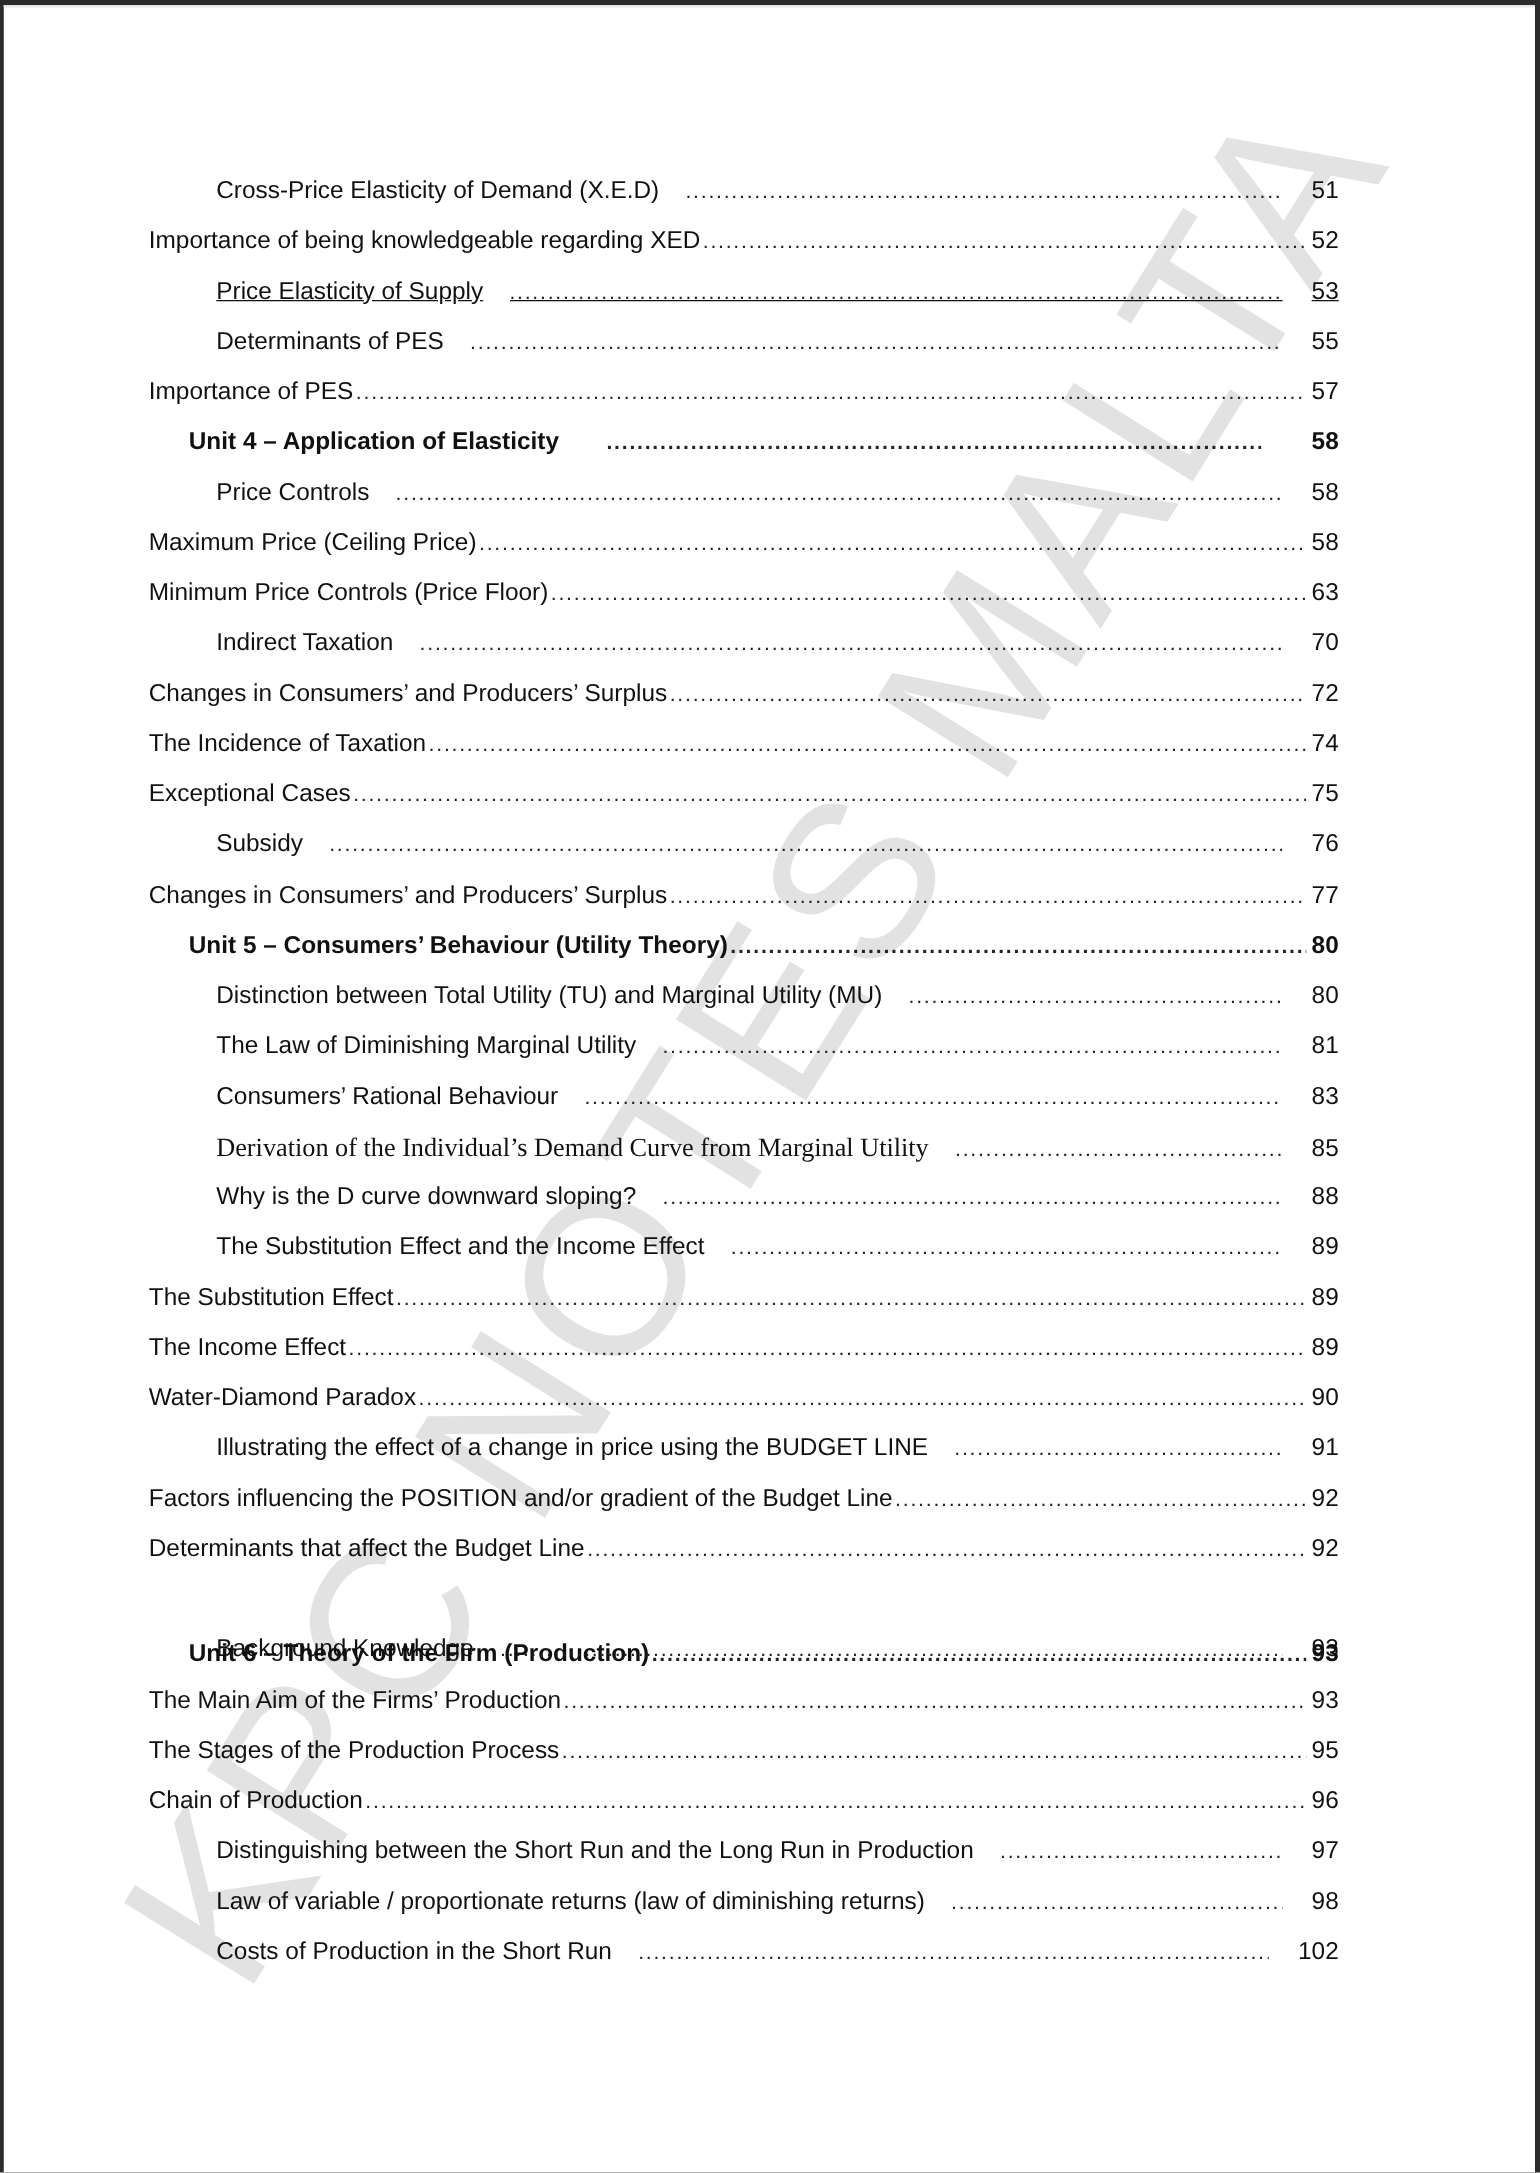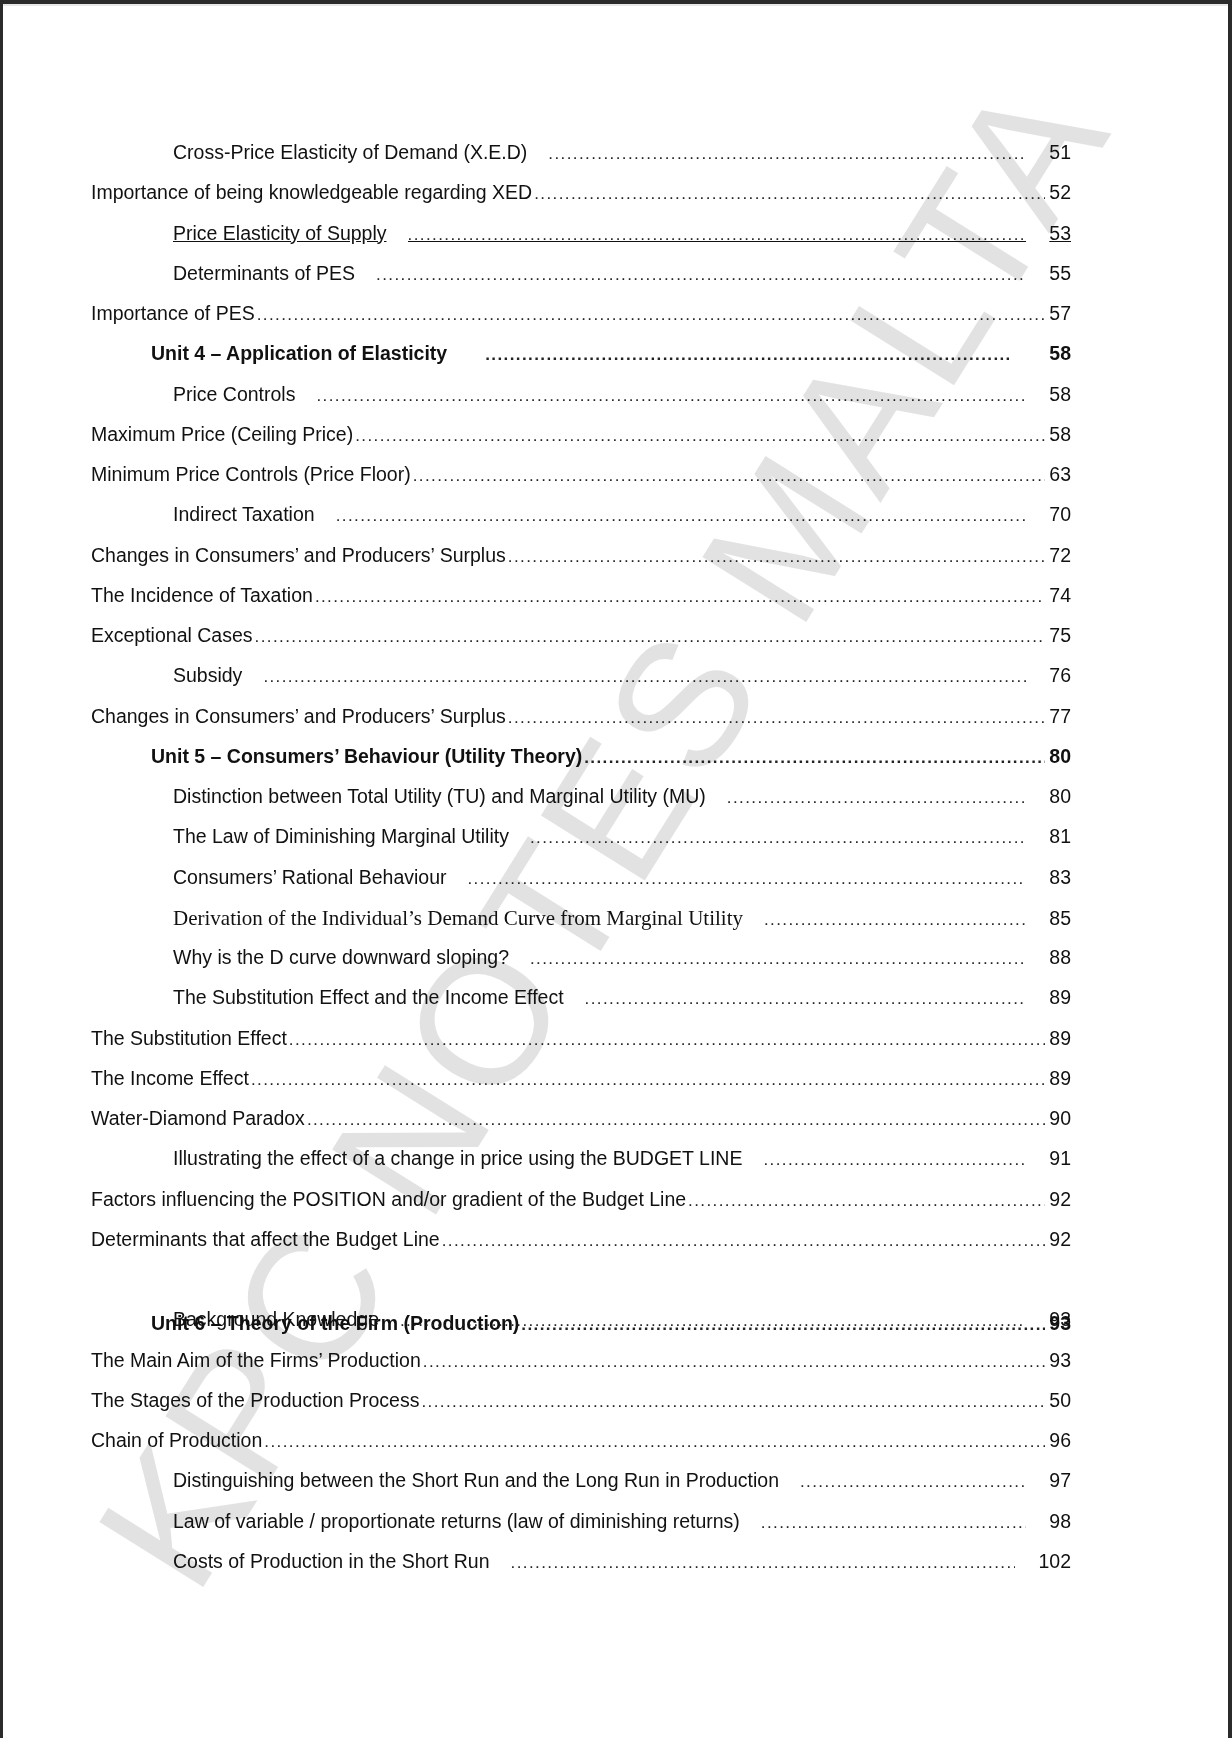--- a/index.html
+++ b/index.html
@@ -54,21 +54,21 @@
       color: #222;
     }
     .toc-row .dots::before {
       content: "....................................................................................................................................................................................................................................................";
     }
     .toc-row .page-num { white-space: nowrap; text-align: right; }
     .lvl-0 { padding-left: 148px; font-weight: bold; }
     .lvl-0 .page-num { font-weight: bold; }
     .lvl-0 .dots { font-weight: bold; }
     .lvl-1 { padding-left: 170px; gap: 19px; }
-    .lvl-2 { padding-left: 88px; }
+    .lvl-2 { padding-left: 116px; }
     .serif .label { font-family: "Liberation Serif", "DejaVu Serif", serif; font-size: 21px; }
     .toc-row { right: 157px; }
   </style>
 </head>
 <body>
 
 <div class="page">
   <div class="watermark">KPC NOTES MALTA</div>
   <div class="toc" id="toc">
       <div class="toc-row lvl-1" style="top: 135px;">
@@ -222,21 +222,21 @@
         <span class="page-num">93</span>
       </div>
       <div class="toc-row lvl-2" style="top: 1342.5px;">
         <span class="label">The Main Aim of the Firms’ Production</span>
         <span class="dots"></span>
         <span class="page-num">93</span>
       </div>
       <div class="toc-row lvl-2" style="top: 1382.75px;">
         <span class="label">The Stages of the Production Process</span>
         <span class="dots"></span>
-        <span class="page-num">50</span>
+        <span class="page-num">95</span>
       </div>
       <div class="toc-row lvl-2" style="top: 1423px;">
         <span class="label">Chain of Production</span>
         <span class="dots"></span>
         <span class="page-num">96</span>
       </div>
       <div class="toc-row lvl-1" style="top: 1463.25px;">
         <span class="label">Distinguishing between the Short Run and the Long Run in Production</span>
         <span class="dots"></span>
         <span class="page-num">97</span>

